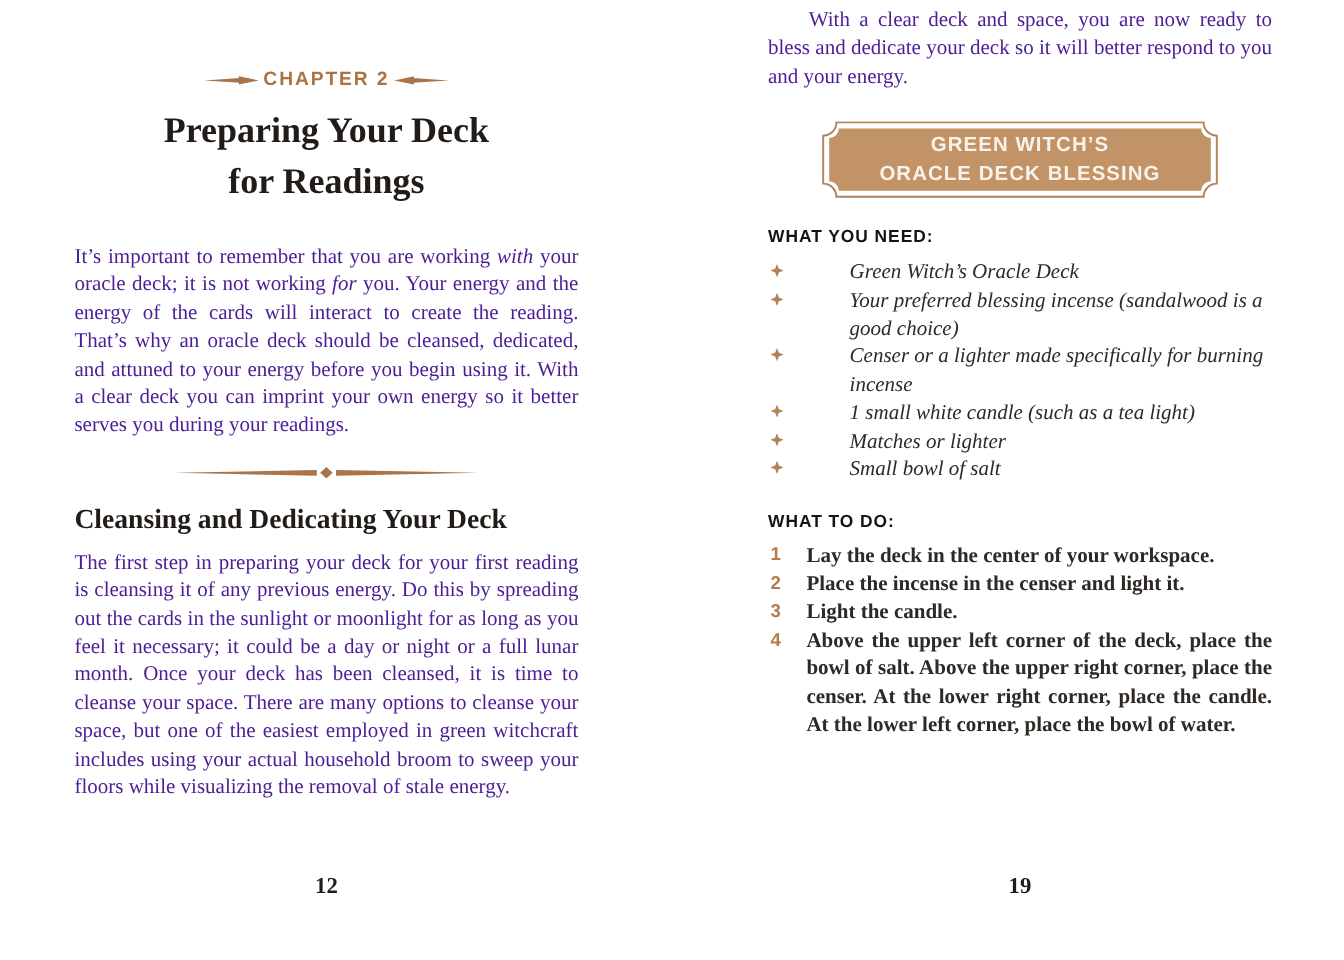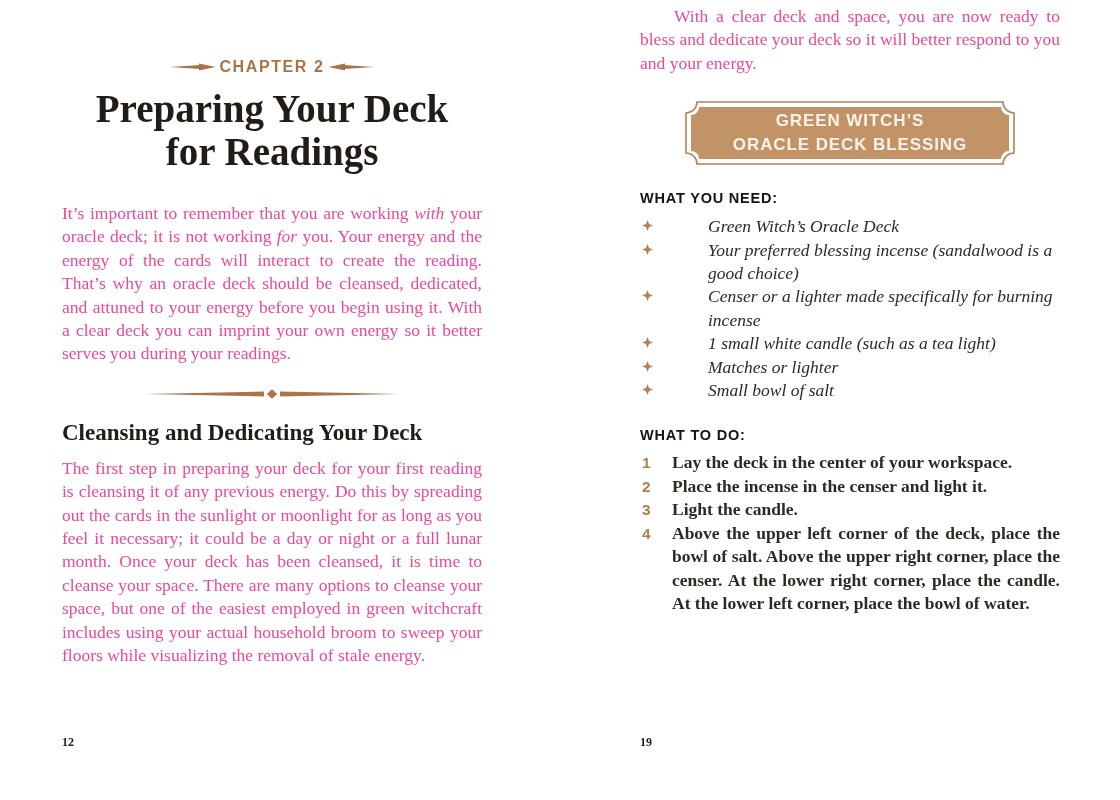--- a/index.html
+++ b/index.html
@@ -15,35 +15,35 @@
   
   .chapter-row{
     margin-top:58px;display:flex;justify-content:center;align-items:center;gap:3px;
   }
   .chapter-label{
     font-family:"Liberation Sans",sans-serif;font-weight:bold;font-size:16px;
     letter-spacing:1.6px;color:#ac7342;
   }
   .deco-arrow svg{display:block;}
   .book-title{
-    margin-top:11px;text-align:center;font-size:39px;line-height:43px;
+    margin-top:11px;text-align:center;font-size:30px;line-height:43px;
     font-weight:600;color:#211c18;
   }
   .body-para{
-    margin:0;text-align:justify;font-size:17.5px;line-height:23.4px;color:#ec4899;
+    margin:0;text-align:justify;font-size:17.5px;line-height:23.4px;color:#4c1d95;
   }
   #intro-para{margin-top:29px;}
   .divider-row{margin-top:21px;display:flex;justify-content:center;}
   .section-heading{
     margin-top:17px;font-size:23px;line-height:30px;font-weight:600;color:#211c18;
   }
   #cleansing-para{margin-top:9px;}
   .page-number{
-    position:absolute;bottom:50px;left:0;width:100%;text-align:left;
-    font-size:12px;font-weight:bold;color:#211c18;margin-top:23px;
+    position:absolute;bottom:50px;left:0;width:100%;text-align:center;
+    font-size:19px;font-weight:bold;color:#211c18;margin-top:23px;
   }
 
   
   .sub-heading{
     margin-top:57px;padding-left:28px;
     font-family:"Liberation Sans",sans-serif;font-weight:bold;font-size:17.5px;
     color:#1b1713;letter-spacing:0.2px;
   }
   #blessing-para{margin-top:5px;text-indent:34px;}
   .badge-wrap{margin-top:26px;display:flex;justify-content:center;}

